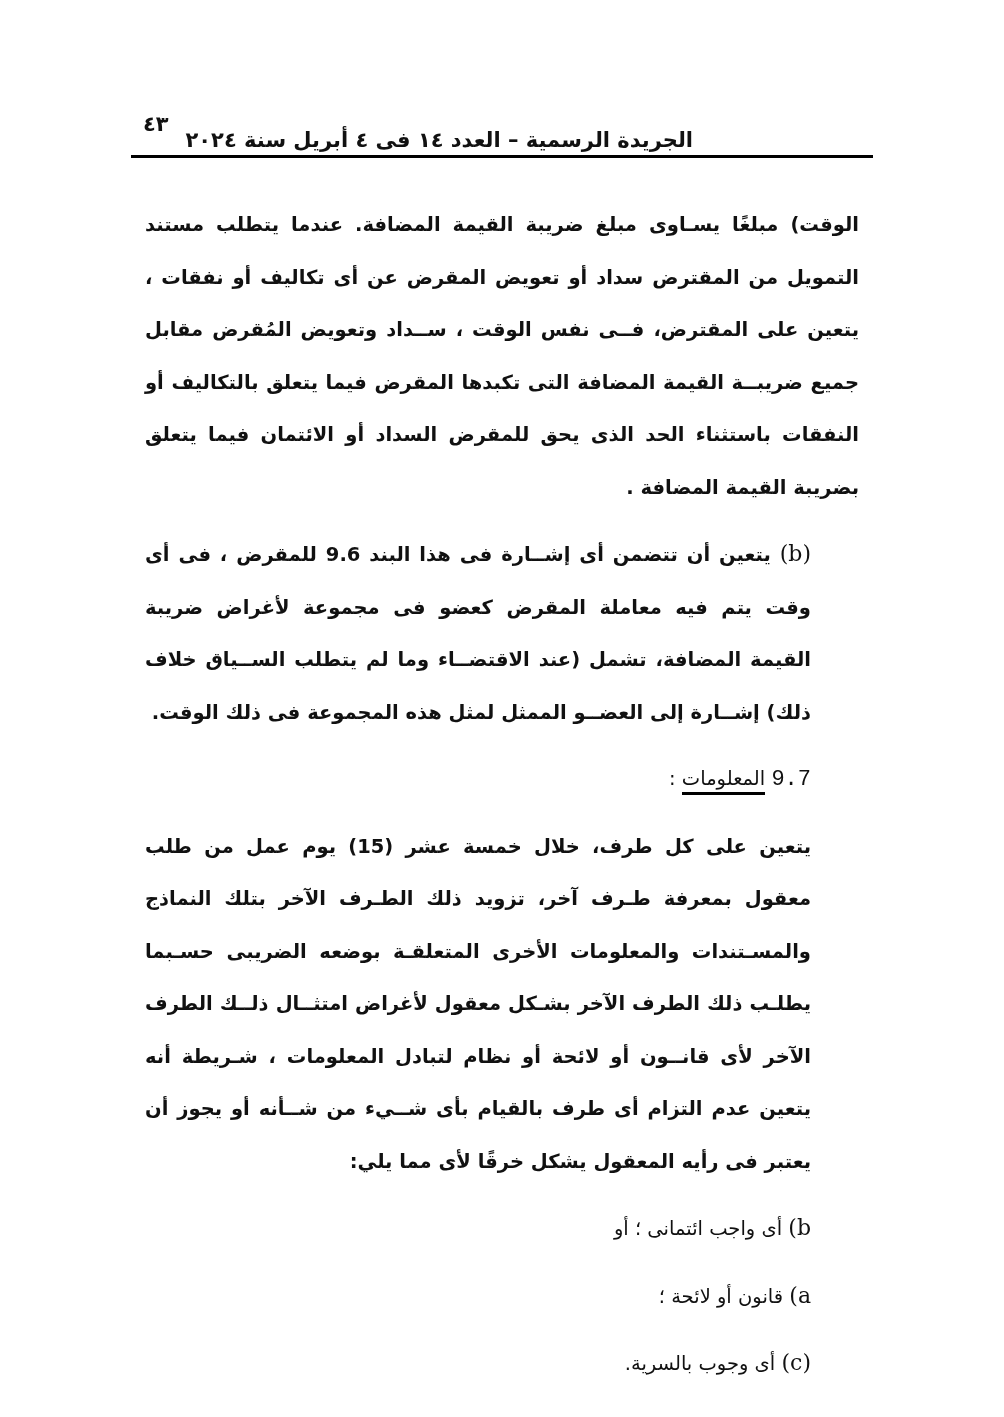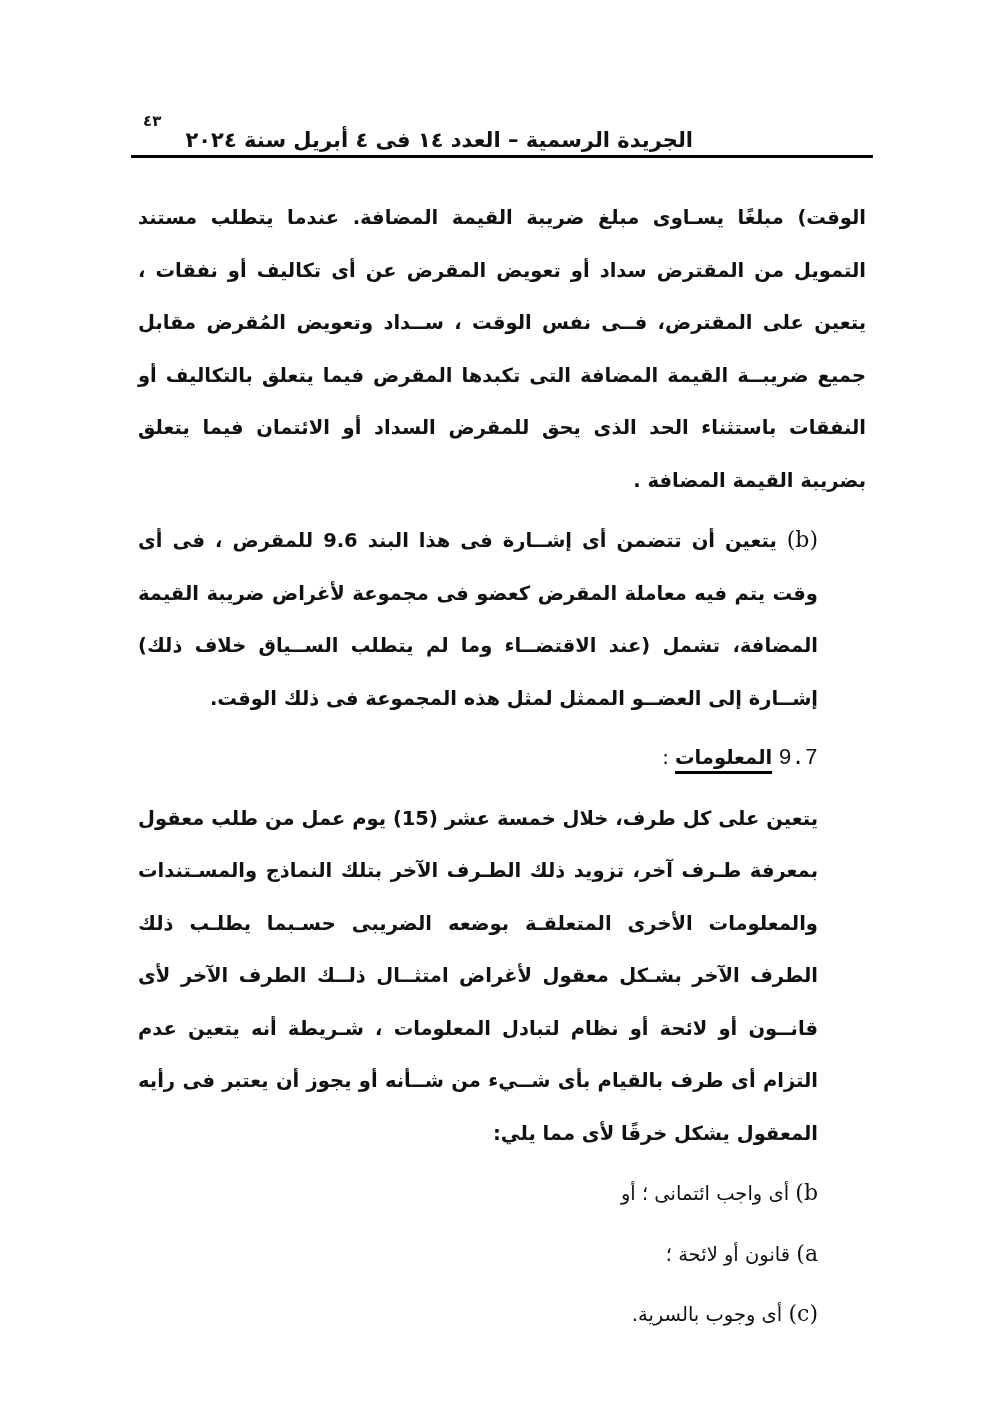--- a/index.html
+++ b/index.html
@@ -35,21 +35,21 @@
       right: 180px;
       top: 16px;
       font-size: 21px;
       font-weight: bold;
       white-space: nowrap;
     }
     .header-page {
       position: absolute;
       left: 12px;
       top: 0;
-      font-size: 15px;
+      font-size: 21px;
       font-weight: bold;
     }
     .header-rule {
       position: absolute;
       top: 155px;
       left: 0;
       width: 742px;
       height: 3px;
       background: #000;
     }
@@ -58,39 +58,38 @@
       top: 185px;
       left: 0;
       width: 742px;
       direction: rtl;
       text-align: justify;
       text-align-last: right;
       font-size: 19.5px;
       font-weight: bold;
       line-height: 52.5px;
     }
-    .para { margin: 7px; }
+    .para { margin: 14px; }
     .indent { padding-right: 48px; }
     .latin {
       font-family: "DejaVu Serif", "Liberation Serif", serif;
       font-weight: normal;
       font-size: 22px;
     }
     .section-heading {
       padding-right: 48px;
       font-weight: normal;
     }
     .section-heading .num {
       font-family: Liberation Mono, monospace;
       font-size: 22px;
     }
     .section-heading .title {
       border-bottom: 3px solid #000;
       padding-bottom: 2px;
-      font-weight: bold;
     }
     .list-item {
       padding-right: 48px;
       font-weight: normal;
     }
     .list-item .marker {
       font-family: "DejaVu Serif", "Liberation Serif", serif;
       font-size: 22px;
     }
   </style>

